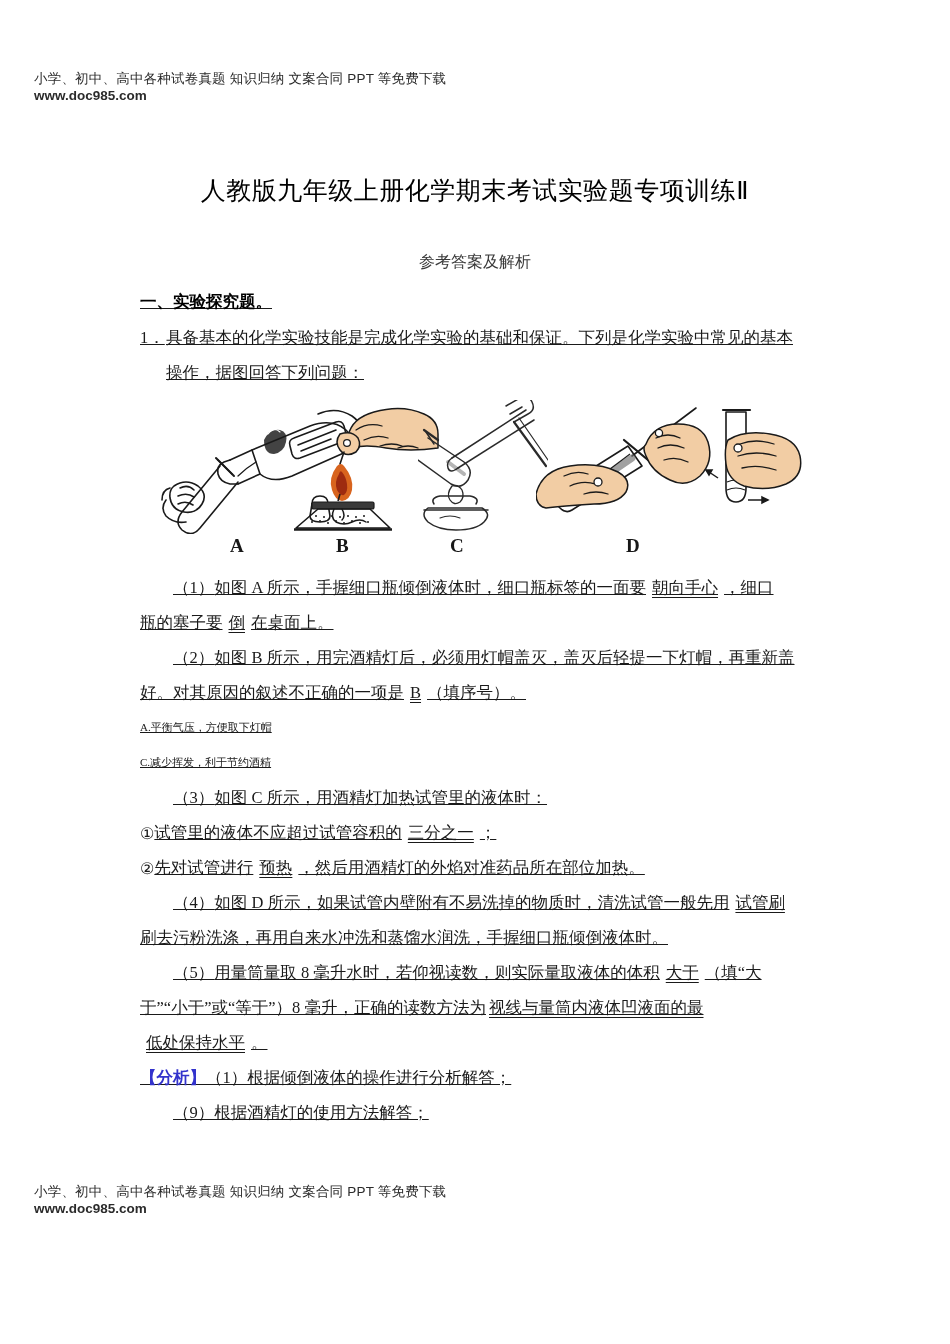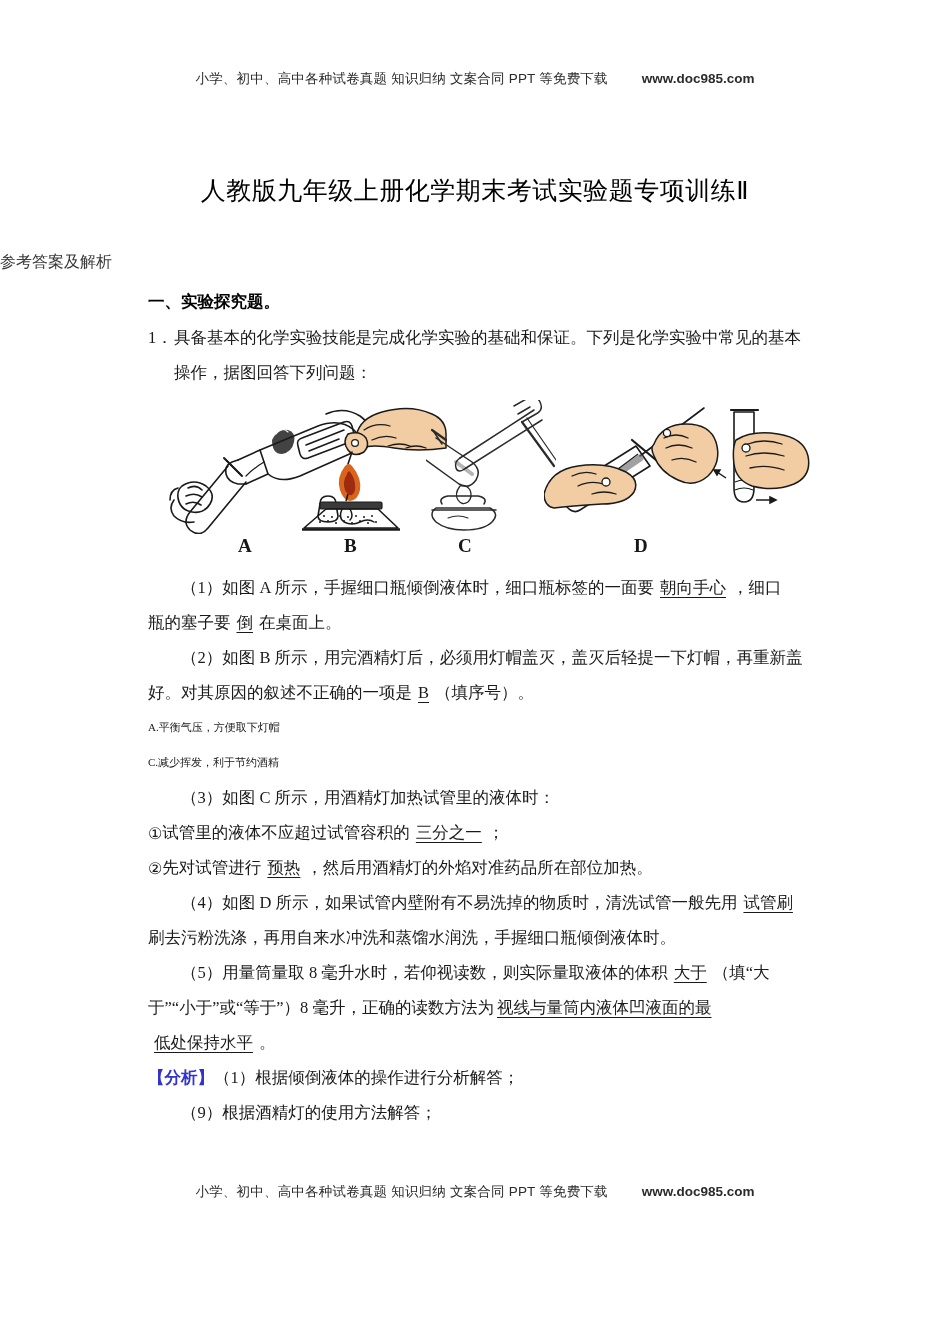--- a/index.html
+++ b/index.html
@@ -24,20 +24,21 @@
     position: absolute;
     left: 0; right: 0;
     display: flex;
     justify-content: center;
     align-items: baseline;
     font-family: "Liberation Sans", "DejaVu Sans", sans-serif;
     font-size: 13.5px;
     color: #2b2b2b;
     letter-spacing: .2px;
     white-space: nowrap;
+    flex-direction: column;
   }
   .runhead { top: 70px; }
   .runfoot { top: 1183px; }
   .runhead .url, .runfoot .url {
     margin-left: 34px;
     font-weight: 700;
     font-family: "Liberation Sans","DejaVu Sans",sans-serif;
     letter-spacing: 0;
   }
 
@@ -48,30 +49,32 @@
     text-align: center;
     font-family: "Liberation Sans", "DejaVu Sans", sans-serif;
     font-weight: 400;
     font-size: 25px;
     letter-spacing: .5px;
     color: #000;
   }
   .doc-subtitle {
     position: absolute;
     top: 252px; left: 0; right: 0;
+    text-align: center;
     font-size: 16px;
     color: #3a3a3a;
   }
 
   
   .content {
     position: absolute;
     top: 286px;
-    left: 148px;
+    left: 140px;
     width: 668px;
+    text-decoration: underline;
   }
   .sec-head {
     font-family: "Liberation Sans","DejaVu Sans",sans-serif;
     font-weight: 700;
     font-size: 16.5px;
     line-height: 30px;
     margin-bottom: 4px;
     color: #000;
   }
   .p {

